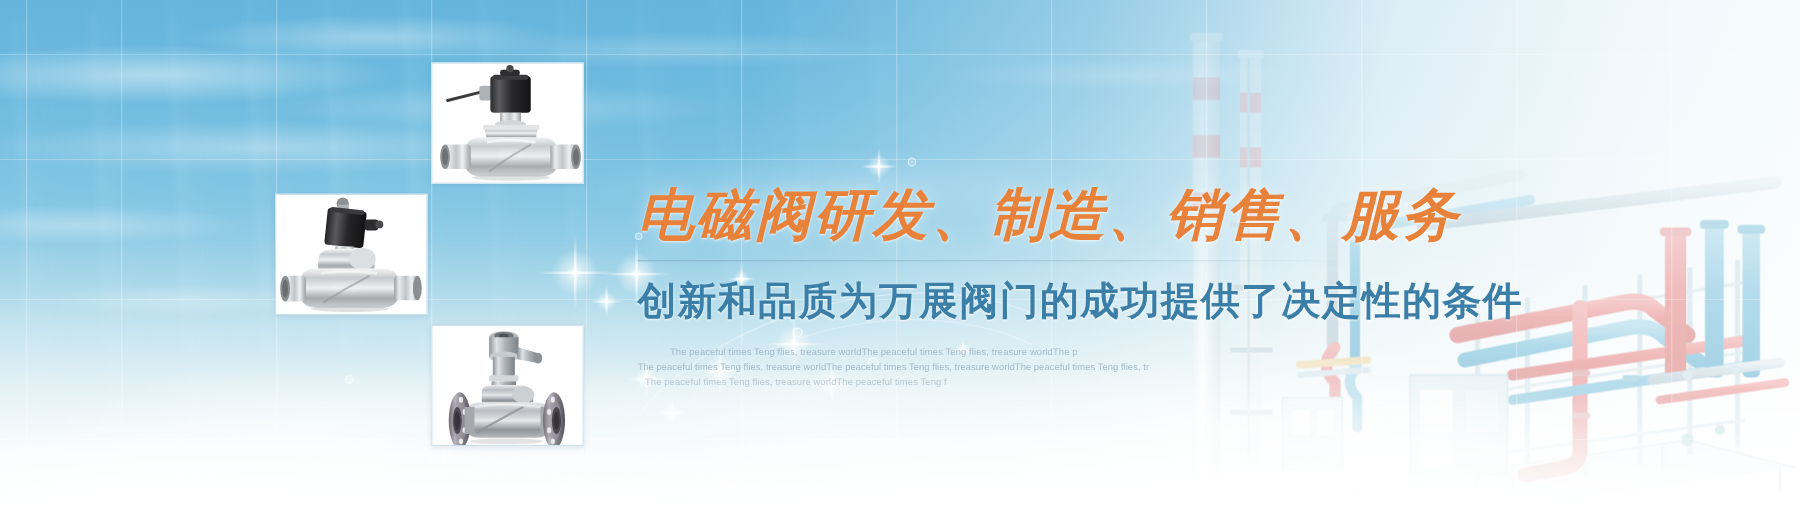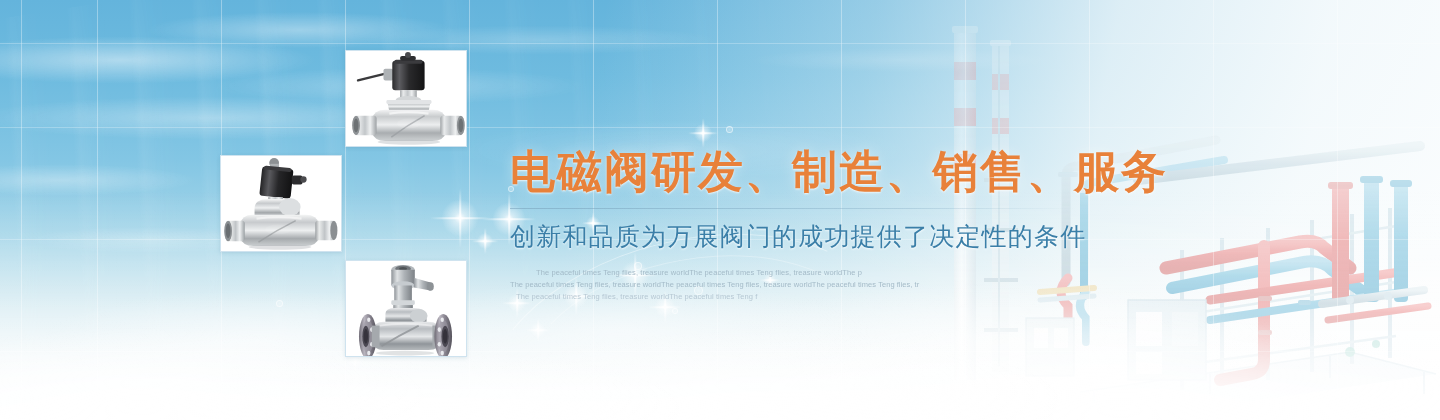--- a/index.html
+++ b/index.html
@@ -146,31 +146,32 @@
   
   .textblock { position:absolute; left:510px; top:148px; width:600px; }
   .headline {
     font-size:45px;
     line-height:1.06;
     font-weight:700;
     letter-spacing:2px;
     color:#e8813a;
     text-shadow:0 1px 2px rgba(255,255,255,.75), 0 0 14px rgba(255,255,255,.45);
     white-space:nowrap;
+    font-style:italic;
   }
   .rule {
     margin-top:12px;
     height:1px;
     width:566px;
     background:linear-gradient(90deg, rgba(120,160,185,.55), rgba(120,160,185,.30) 70%, rgba(120,160,185,0));
   }
   .subheadline {
     margin-top:11px;
-    font-size:25px;
-    font-weight:400;
+    font-size:31px;
+    font-weight:700;
     letter-spacing:1.2px;
     color:#3b7fa8;
     text-shadow:0 1px 2px rgba(255,255,255,.85);
     white-space:nowrap;
   }
   .blurb {
     margin-top:14px;
     font-size:7.5px;
     line-height:1.62;
     color:#9fb6c4;

